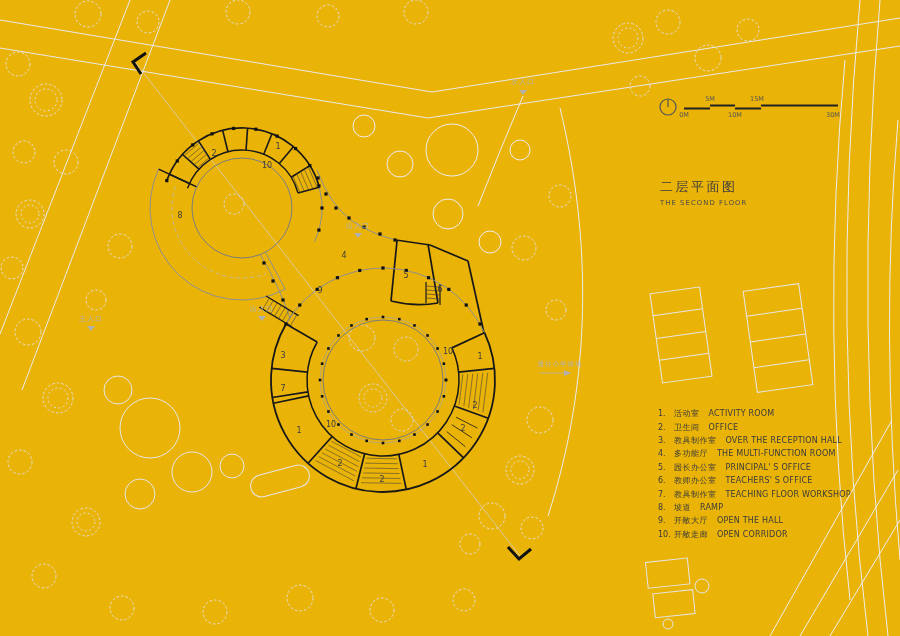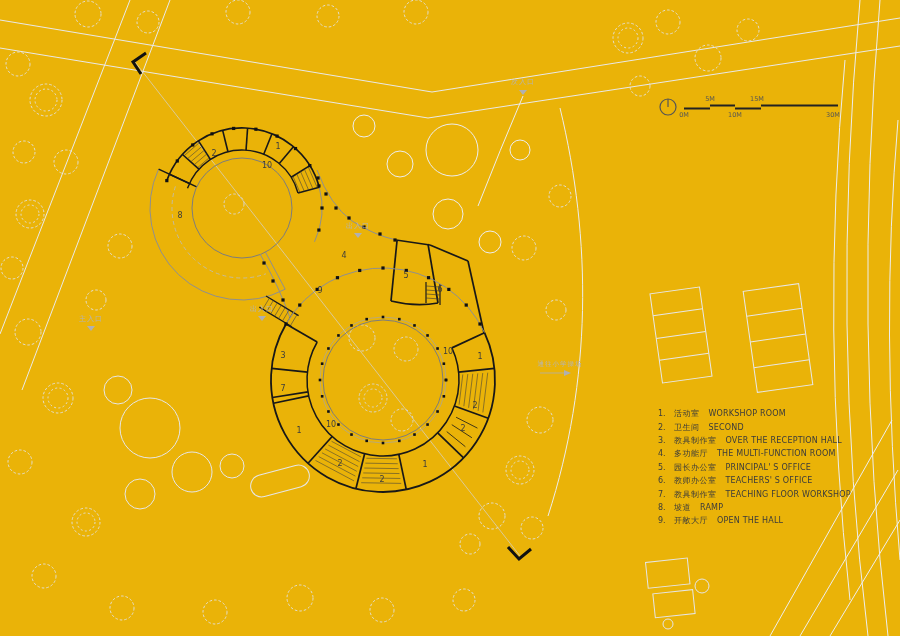--- a/index.html
+++ b/index.html
@@ -388,31 +388,35 @@
       <line x1="761" y1="105.5" x2="838" y2="105.5"></line>
     </g>
     <text class="sc" x="710" y="101">5M</text>
     <text class="sc" x="757" y="101">15M</text>
     <text class="sc" x="684" y="117">0M</text>
     <text class="sc" x="735" y="117">10M</text>
     <text class="sc" x="833" y="117">30M</text>
   </g>
 </svg>
 
+<div class="titleblock">
+  <div class="cn">二层平面图</div>
+  <div class="en">THE SECOND FLOOR</div>
+</div>
 
 <div class="legend">
   <div class="row">
         <span class="num">1.</span>
         <span class="cn">活动室</span>
-        <span class="en">WORKSHOP ROOM</span>
+        <span class="en">ACTIVITY ROOM</span>
       </div>
   <div class="row">
         <span class="num">2.</span>
         <span class="cn">卫生间</span>
-        <span class="en">SECOND</span>
+        <span class="en">OFFICE</span>
       </div>
   <div class="row">
         <span class="num">3.</span>
         <span class="cn">教具制作室</span>
         <span class="en">OVER THE RECEPTION HALL</span>
       </div>
   <div class="row">
         <span class="num">4.</span>
         <span class="cn">多功能厅</span>
         <span class="en">THE MULTI-FUNCTION ROOM</span>
@@ -435,15 +439,20 @@
   <div class="row">
         <span class="num">8.</span>
         <span class="cn">坡道</span>
         <span class="en">RAMP</span>
       </div>
   <div class="row">
         <span class="num">9.</span>
         <span class="cn">开敞大厅</span>
         <span class="en">OPEN THE HALL</span>
       </div>
+  <div class="row">
+        <span class="num">10.</span>
+        <span class="cn">开敞走廊</span>
+        <span class="en">OPEN CORRIDOR</span>
+      </div>
 </div>
 
 </div>
 
 </body></html>

